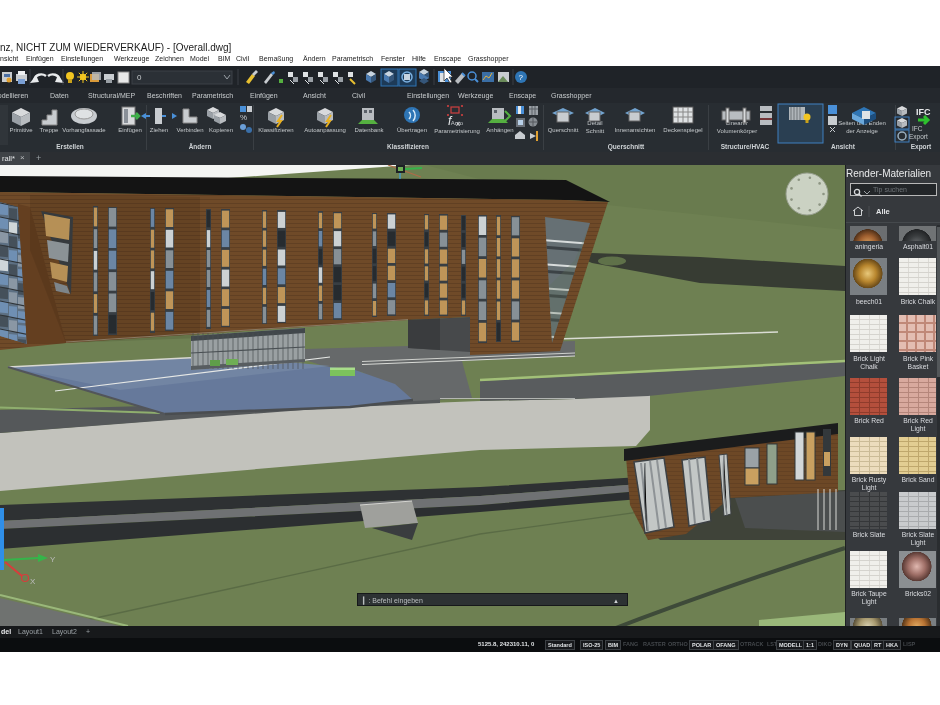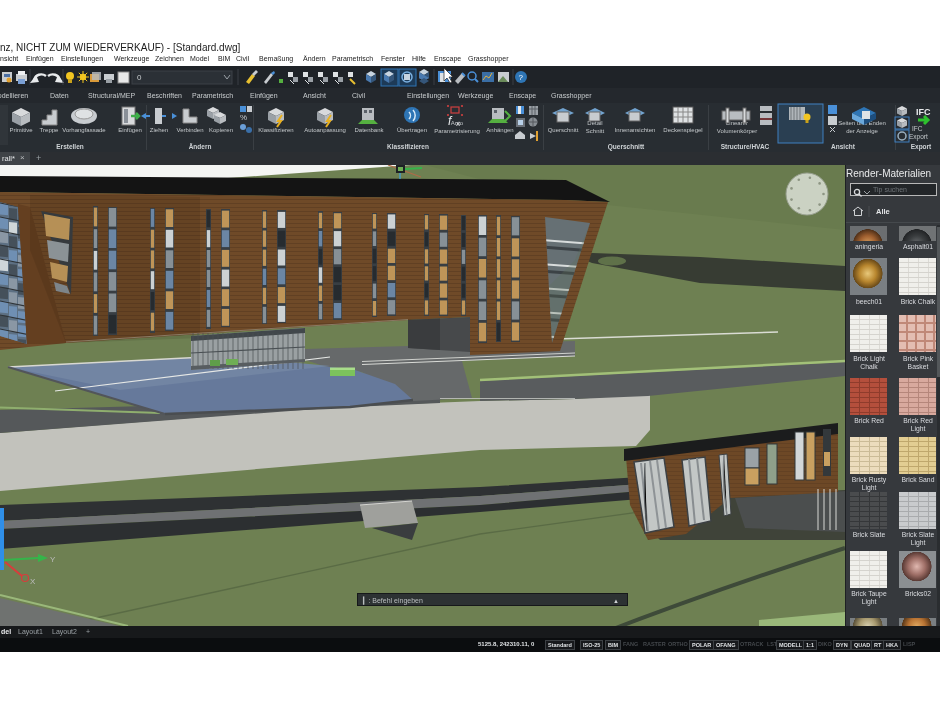--- a/index.html
+++ b/index.html
@@ -20,21 +20,21 @@
 .swatch{position:absolute;width:37px;height:37px;}
 .slabel{position:absolute;width:46px;font-size:6.8px;color:#dadce0;text-align:center;line-height:7.5px;}
 #layoutbar{left:0;top:626px;width:940px;height:12px;background:#17191b;font-size:7px;color:#9aa0a4;}
 #statusbar{left:0;top:638px;width:940px;height:14px;background:#0b0d0f;font-size:6px;color:#c8ccce;}
 .tok{position:absolute;top:2px;height:10px;line-height:9px;padding:0 2px;font-weight:bold;font-size:5.5px;}
 .tok.on{border:1px solid #3c4044;background:#17191c;color:#dfe2e4;}
 .tok.off{color:#44484c;}
 #whitebottom{left:0;top:652px;width:940px;height:53px;background:#fff;}
 </style></head><body>
 
-<div id="titletext" class="abs">nz, NICHT ZUM WIEDERVERKAUF) - [Standard.dwg]</div>
+<div id="titletext" class="abs">nz, NICHT ZUM WIEDERVERKAUF) - [Overall.dwg]</div>
 <div id="menubar" class="abs">
     <span style="left:0px">nsicht</span>
     <span style="left:26px">Einfügen</span>
     <span style="left:61px">Einstellungen</span>
     <span style="left:114px">Werkzeuge</span>
     <span style="left:155px">Zeichnen</span>
     <span style="left:190px">Model</span>
     <span style="left:218px">BIM</span>
     <span style="left:236px">Civil</span>
     <span style="left:259px">Bemaßung</span>

